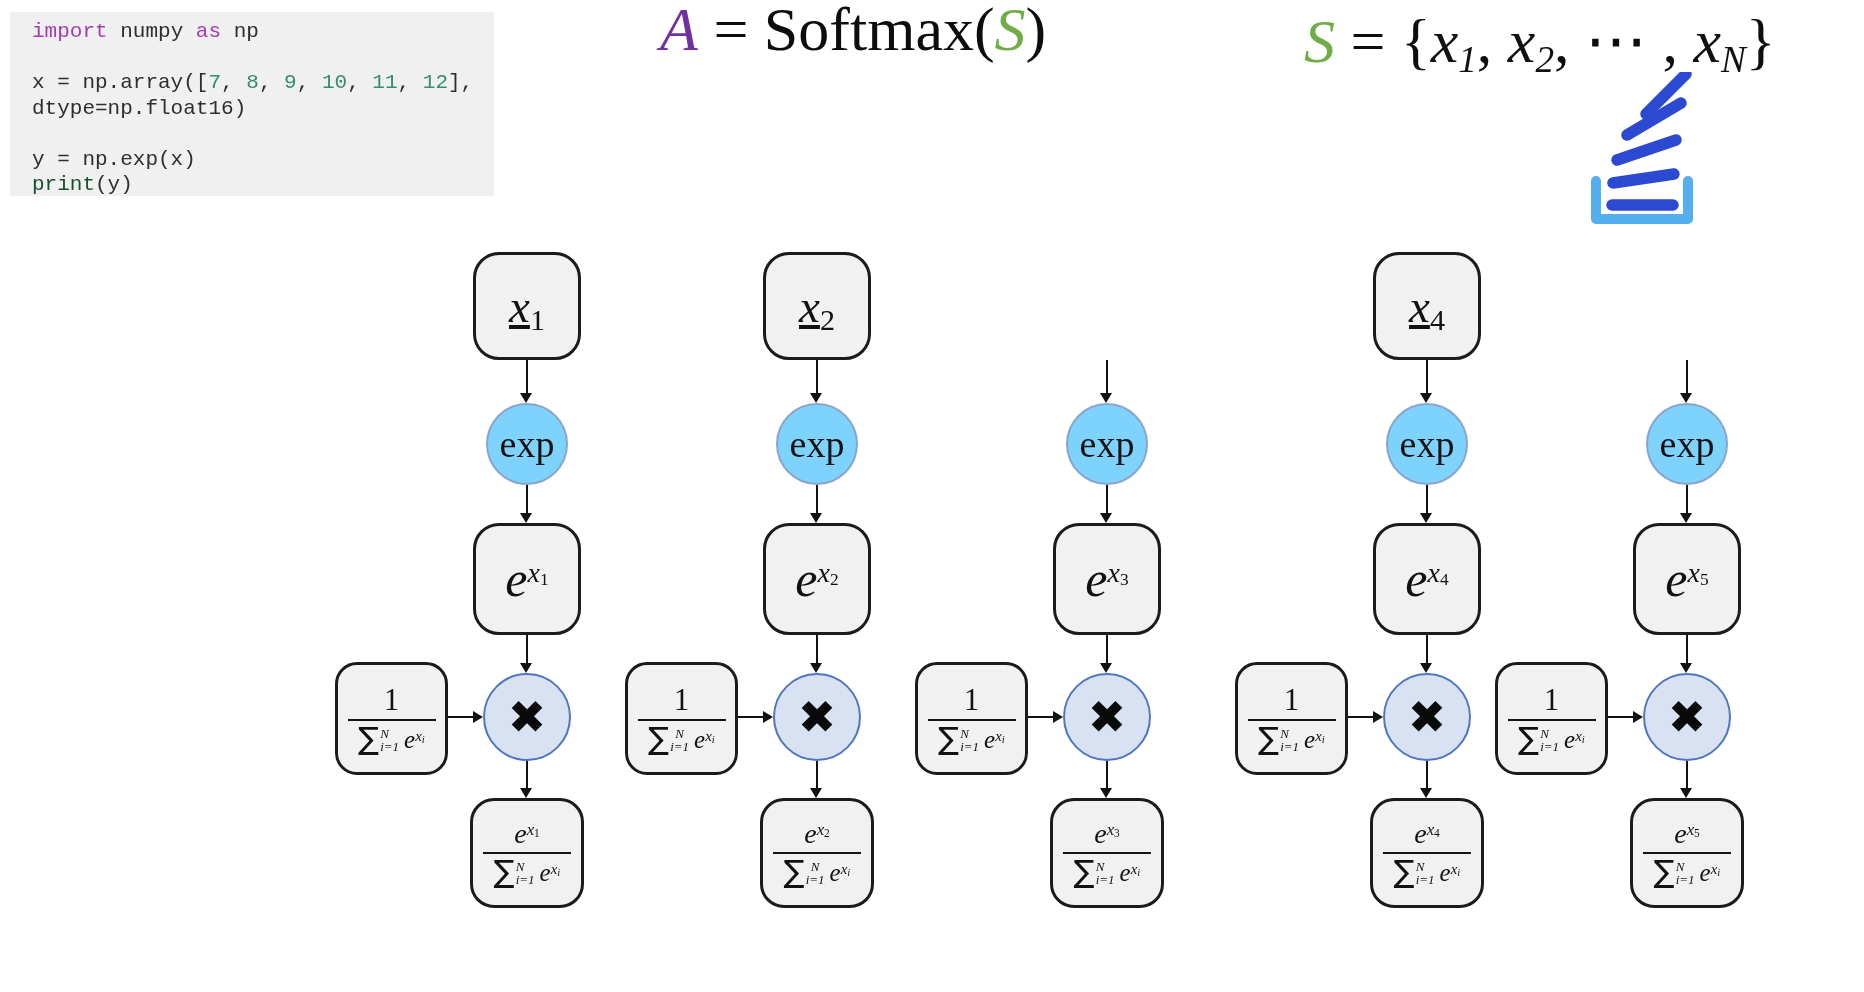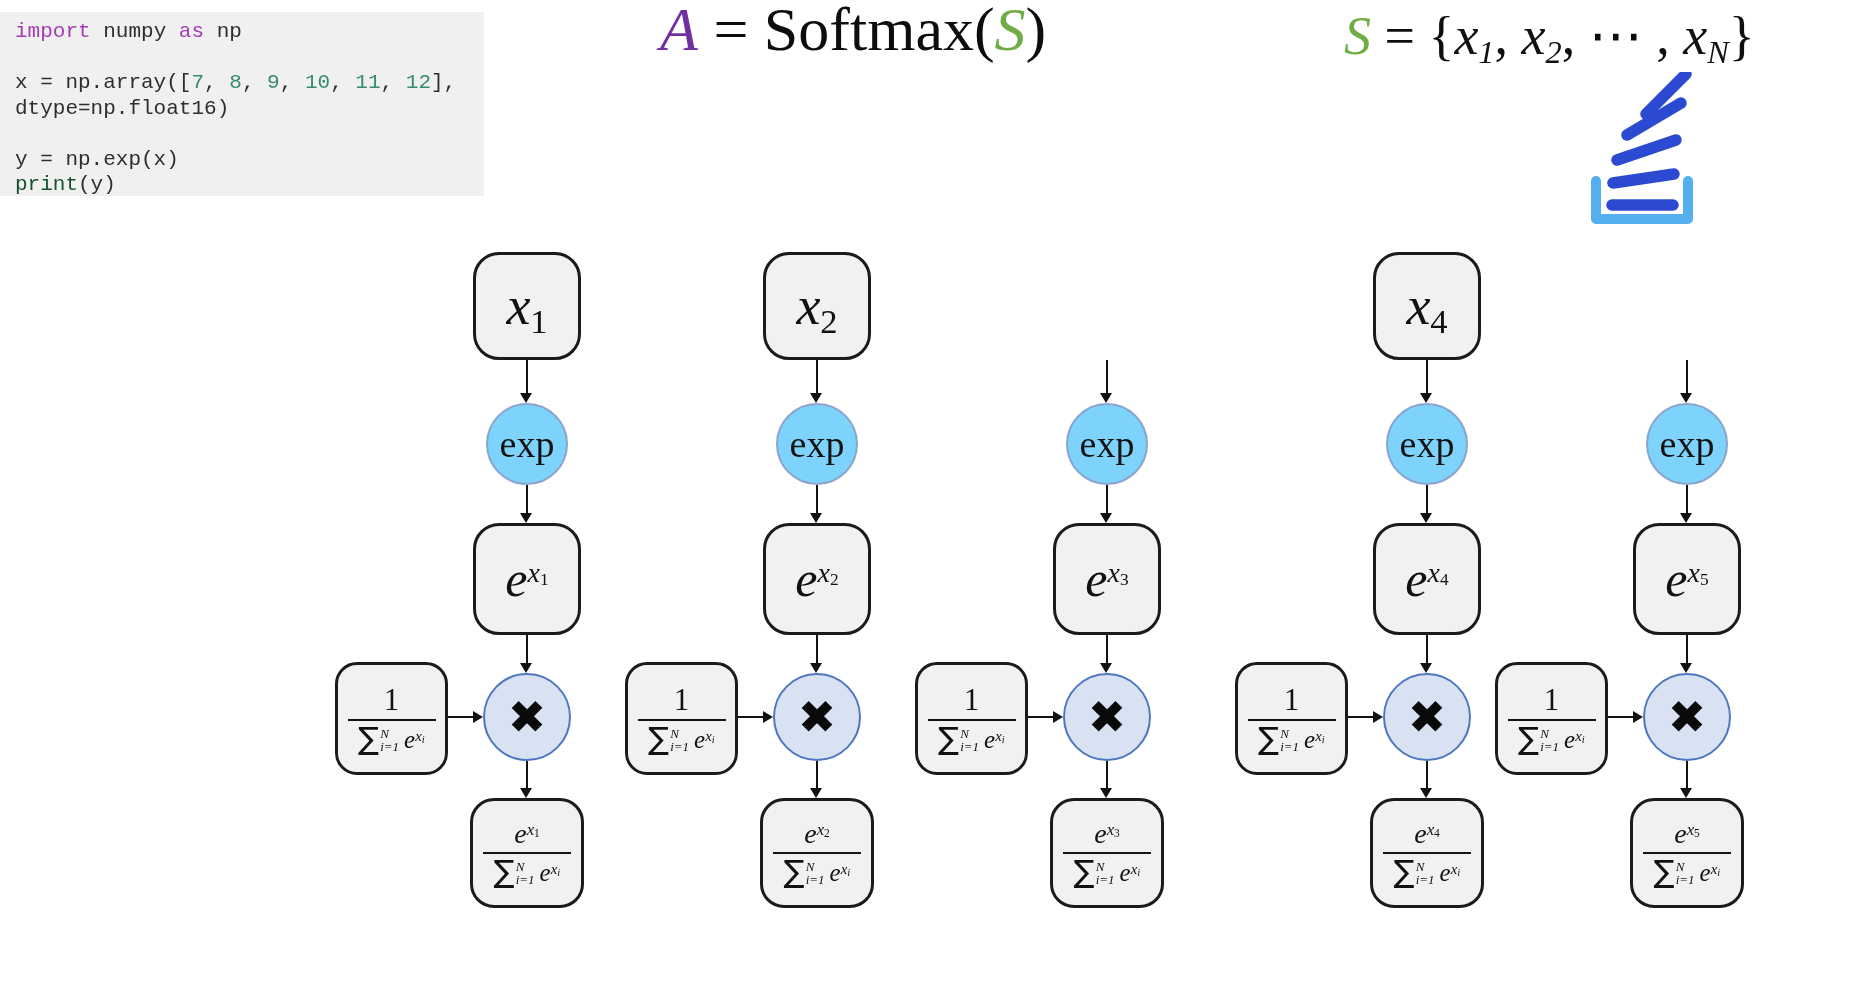--- a/index.html
+++ b/index.html
@@ -1,31 +1,31 @@
 <!DOCTYPE html>
 <html><head>
 <meta charset="utf-8">
 <style>
   html,body{margin:0;padding:0;background:#888;}
   #canvas{position:relative;width:1864px;height:992px;background:#ffffff;overflow:hidden;
           font-family:"Liberation Serif","DejaVu Serif",serif;color:#111;}
 
   
-  .code-panel{position:absolute;left:0;top:12px;width:484px;height:184px;background:#f0f0f0;
+  .code-panel{position:absolute;left:10px;top:12px;width:484px;height:184px;background:#f0f0f0;
               font-family:"Liberation Mono","DejaVu Sans Mono",monospace;font-size:21px;line-height:25.5px;
-              padding:7px 0 0 15px;box-sizing:border-box;white-space:pre;}
+              padding:7px 0 0 22px;box-sizing:border-box;white-space:pre;}
   .code-line{height:25.5px;}
   .tok-keyword{color:#a63bb4;}
   .tok-number{color:#368c6e;}
   .tok-builtin{color:#14532d;}
   .tok-plain{color:#2e2e2e;}
 
   
   .formula-a{position:absolute;left:660px;top:-6px;font-size:62px;white-space:nowrap;}
-  .formula-s{position:absolute;left:1344px;top:4px;font-size:54px;white-space:nowrap;}
+  .formula-s{position:absolute;left:1304px;top:4px;font-size:62px;white-space:nowrap;}
   .p-purple-italic{color:#7030a0;font-style:italic;}
   .p-green-italic{color:#70ad47;font-style:italic;}
   .p-italic{font-style:italic;}
   .p-black{color:#0d0d0d;}
   .p-sub{font-size:0.6em;vertical-align:-0.28em;font-style:italic;}
   .p-red-bold{color:#d93a2b;font-weight:bold;}
 
   
   .console{position:absolute;left:653px;top:106px;font-family:"Liberation Sans","DejaVu Sans",sans-serif;
            font-size:29px;line-height:42px;letter-spacing:-0.4px;color:#101010;white-space:nowrap;}
@@ -39,21 +39,21 @@
         align-items:center;justify-content:center;box-sizing:border-box;}
   .input-box{left:138px;top:252px;width:108px;height:108px;border-radius:26px;}
   .e-box{left:138px;top:523px;width:108px;height:112px;border-radius:26px;}
   .recip-box{left:0px;top:662px;width:113px;height:113px;border-radius:22px;}
   .result-box{left:135px;top:798px;width:114px;height:110px;border-radius:24px;}
   .circle{position:absolute;border-radius:50%;display:flex;align-items:center;justify-content:center;box-sizing:border-box;}
   .exp-circle{left:151px;top:403px;width:82px;height:82px;background:#7dd3fc;border:2.5px solid #8aa5cd;font-size:38px;}
   .times-circle{left:148px;top:673px;width:88px;height:88px;background:#d9e2f3;border:2.5px solid #4f77c0;}
   .times{font-family:"DejaVu Sans",sans-serif;font-size:46px;font-weight:bold;color:#0a0a0a;line-height:1;}
 
-  .xlabel{font-size:54px;font-style:italic;line-height:1;}
+  .xlabel{font-size:47px;font-style:italic;line-height:1;text-decoration:underline;}
   .xlabel sub{font-size:0.64em;font-style:normal;vertical-align:-0.25em;line-height:0;}
   .elabel{font-size:50px;font-style:italic;line-height:1;}
   .elabel sup{font-size:0.56em;vertical-align:0.5em;line-height:0;}
   .elabel sup sub{font-size:0.62em;font-style:normal;vertical-align:-0.2em;line-height:0;}
 
   .arr-v{position:absolute;width:0;border-left:2.5px solid #121212;}
   .arr-v::after{content:"";position:absolute;left:-8px;bottom:-9px;width:0;height:0;
                 border-left:6.5px solid transparent;border-right:6.5px solid transparent;border-top:10px solid #121212;}
   .a1{left:191px;top:360px;height:34px;}
   .a2{left:191px;top:485px;height:29px;}
@@ -150,21 +150,21 @@
                   <span>N</span>
                   <span>i=1</span>
                 </span>
               </span>
           <span class="exi"><span>e</span><sup><span>x</span><sub>i</sub></sup></span>
         </div>
       </div>
     </div>
   </div>
 
-  <div class="col" style="left: 625px;">
+  <div class="col" style="left: 625px; text-align: center;">
     <div class="nbox input-box">
       <span class="xlabel"><span>x</span><sub>2</sub></span>
     </div>
     <div class="arr-v a1"></div>
     <div class="circle exp-circle">
       <span>exp</span>
     </div>
     <div class="arr-v a2"></div>
     <div class="nbox e-box">
       <span class="elabel"><span>e</span><sup><span>x</span><sub>2</sub></sup></span>

